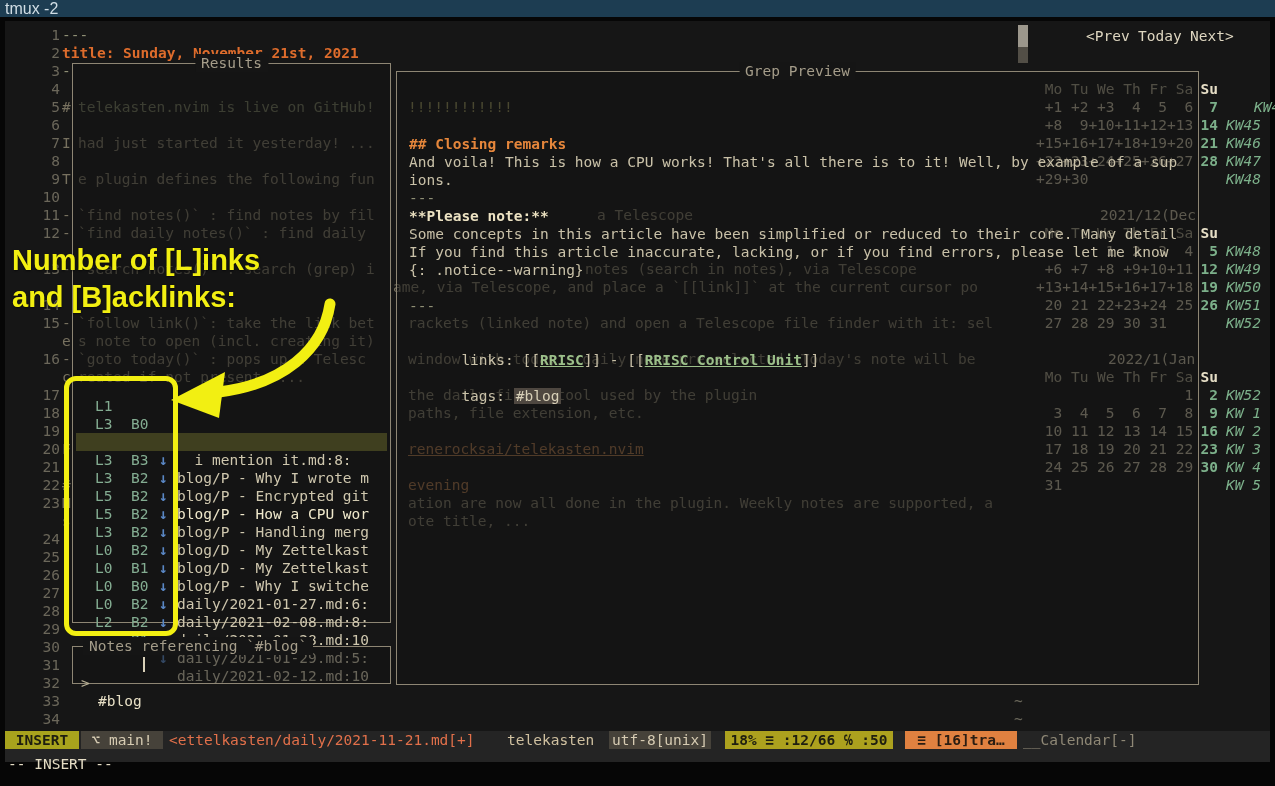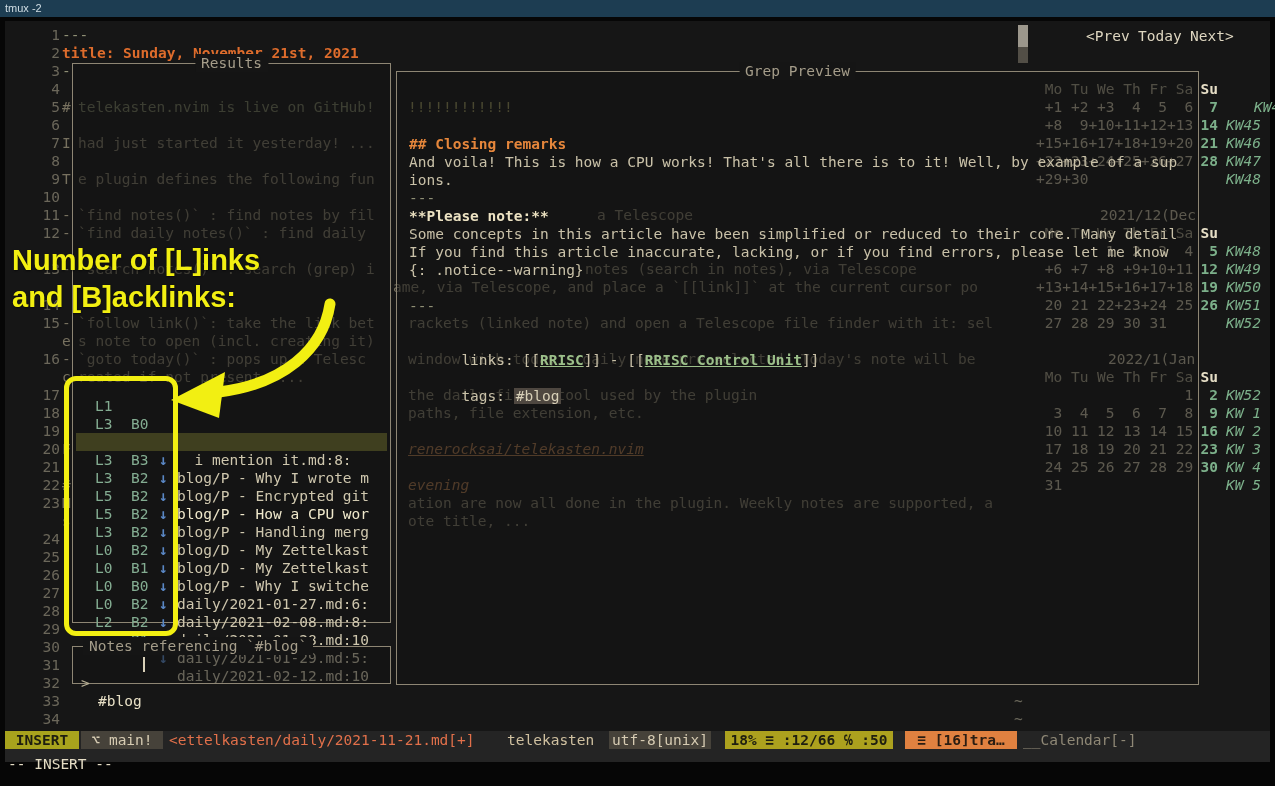--- a/index.html
+++ b/index.html
@@ -1,28 +1,28 @@
 <!DOCTYPE html>
 <html><head>
 <meta charset="utf-8">
 <style>
   html,body{margin:0;padding:0;background:#060606;}
   .screen{position:relative;width:1275px;height:786px;overflow:hidden;background:#060606;
           font-family:"DejaVu Sans Mono",monospace;font-size:14.5px;line-height:18px;}
   .row{position:absolute;white-space:pre;line-height:18px;}
   .editor-bg{position:absolute;left:5px;top:21px;width:1265px;height:710px;background:#161616;z-index:0;}
   .tmux{position:absolute;left:0;top:0;width:1275px;height:17px;background:#1d3d52;z-index:9;
-        font-family:"Liberation Sans",sans-serif;font-size:11px;line-height:17px;color:#d0dde4;}
+        font-family:"Liberation Sans",sans-serif;font-size:16px;line-height:17px;color:#d0dde4;}
   .tmux span{padding-left:5px;}
   .gutter{position:absolute;left:24px;top:26px;width:36px;margin:0;text-align:right;
           color:#6b675a;font:inherit;line-height:18px;white-space:pre;z-index:2;}
   .z2{z-index:2;}
   .c-grey{color:#8f8f75;} .c-orange{color:#de6c2c;font-weight:bold;}
   .c-dim{color:#77715f;} .c-dimgreen{color:#6e7258;} .c-dimyellow{color:#8a8652;}
-  .c-dimorange{color:#9a6a42;font-style:italic;} .u{text-decoration:underline;}
+  .c-dimorange{color:#9a6a42;} .u{text-decoration:underline;}
   .cal-days{color:#b3ac94;z-index:2;}
   .cal-hdr{color:#9a947e;z-index:2;}
   .cal-su{width:26px;text-align:right;color:#7cb08a;font-weight:bold;z-index:2;}
   .cal-suh{width:26px;text-align:right;color:#e6dec6;font-weight:bold;z-index:2;}
   .cal-kw{color:#7cb08a;font-style:italic;z-index:2;}
   .cal-month{color:#b3ac94;z-index:2;}
   .nav{color:#ded6c0;z-index:2;}
   .thumb{position:absolute;left:1018px;top:25px;width:10px;height:22px;background:#9c978c;z-index:3;}
   .thumb2{position:absolute;left:1018px;top:47px;width:10px;height:16px;background:#524e46;z-index:3;}
   .tilde{color:#6a675a;z-index:2;}

